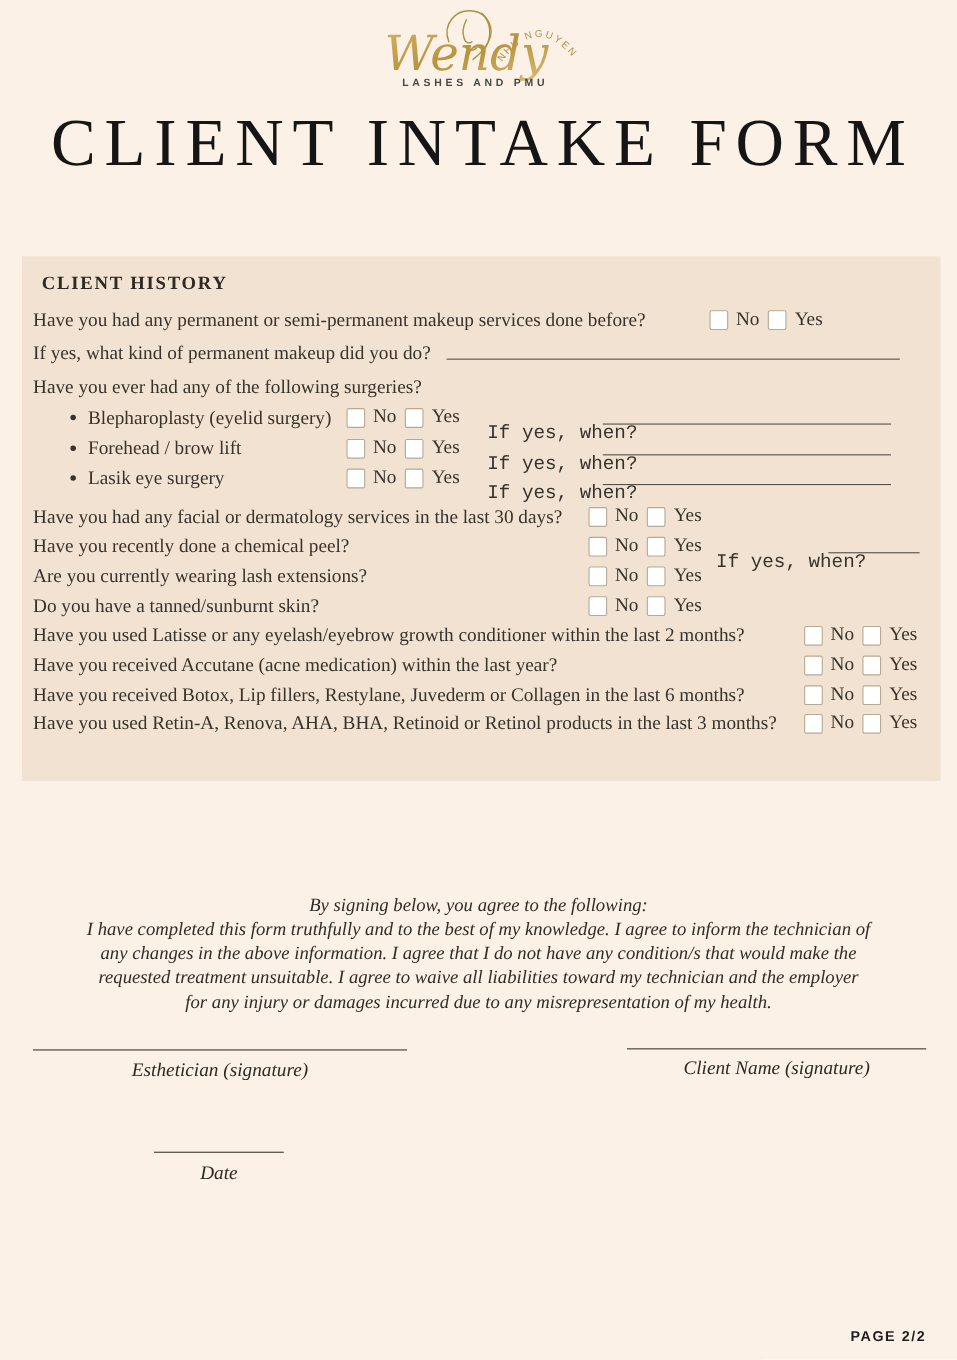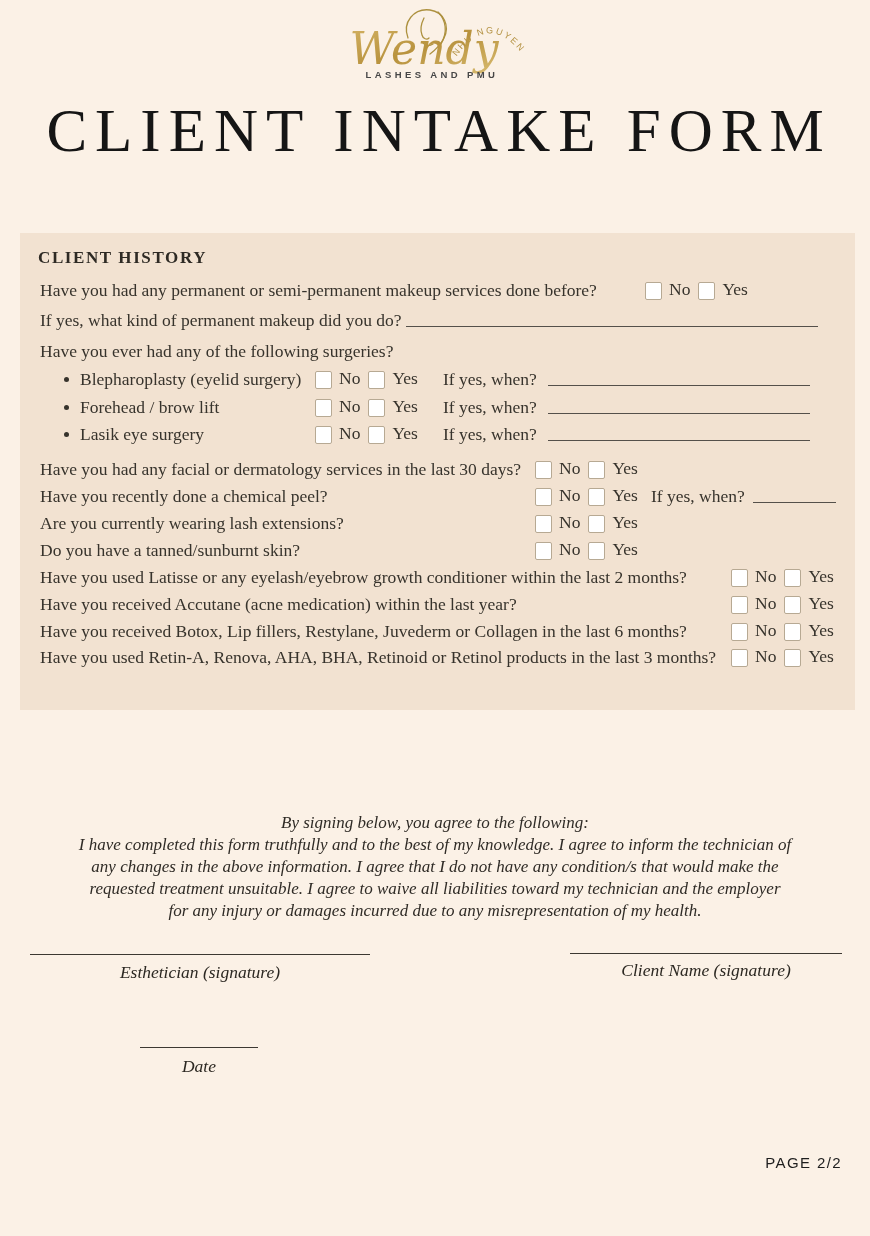--- a/index.html
+++ b/index.html
@@ -23,35 +23,35 @@
     background:#F2E2D1;
   }
   .panel-heading {
     position:absolute; top:15px; left:18px;
     font-size:17px; font-weight:bold; letter-spacing:1.6px; color:#2E2A24;
   }
   .prow {
     position:absolute; left:0; right:0; height:22px; line-height:22px;
     font-size:17.5px; white-space:nowrap; color:#37332C;
   }
-  .qt { margin-left:20px; }
+  .qt { margin-left:10px; }
   .bullet .qt { margin-left:60px; }
   .bullet::before {
     content:""; position:absolute; left:44px; top:9px;
     width:5px; height:5px; border-radius:50%; background:#37332C;
   }
   .nv { position:absolute; top:1px; display:flex; align-items:flex-end; height:20px; }
   .cb {
     width:17px; height:18px; background:#FFFFFF;
     border:1px solid #B7A993; border-radius:2px; display:inline-block;
     flex:0 0 auto;
   }
   .cblab { margin-left:7px; margin-right:8px; }
   .cblab:last-child { margin-right:0; }
-  .ifyes { position:absolute; top:0; }
+  .ifyes { position:absolute; top:15px;font-family:Liberation Mono, monospace; }
   .wline {
     position:absolute; top:2px; height:16px;
     border-bottom:1.4px solid #55504A;
   }
   
   .agreement {
     position:absolute; top:772px; left:78px; right:78px;
     text-align:center; font-style:italic; font-size:17px;
     line-height:22px; color:#2F2B26;margin-top:40px;
   }
@@ -62,23 +62,23 @@
   .sigline-date        { left:140px; top:1047px; width:118px; }
   .sig-label {
     position:absolute; font-style:italic; font-size:17.5px;
     text-align:center; color:#2C2822;
   }
   .lab-esthetician { left:30px;  top:962px;  width:340px; }
   .lab-client      { left:570px; top:960px;  width:272px; }
   .lab-date        { left:140px; top:1056px; width:118px; }
   
   .page-indicator {
-    position:absolute; right:28px; top:1154px;
-    font-family:"Liberation Sans", sans-serif; font-size:15px;
-    font-weight:normal; letter-spacing:1.4px; color:#1E1E1E;
+    position:absolute; right:28px; top:1207px;
+    font-family:"Liberation Sans", sans-serif; font-size:13px;
+    font-weight:bold; letter-spacing:1.4px; color:#1E1E1E;
   }
 </style>
 </head>
 <body>
 
 <div class="page">
 
   <div class="logo">
     <svg width="230" height="82" viewBox="0 0 230 82">
       <defs>

